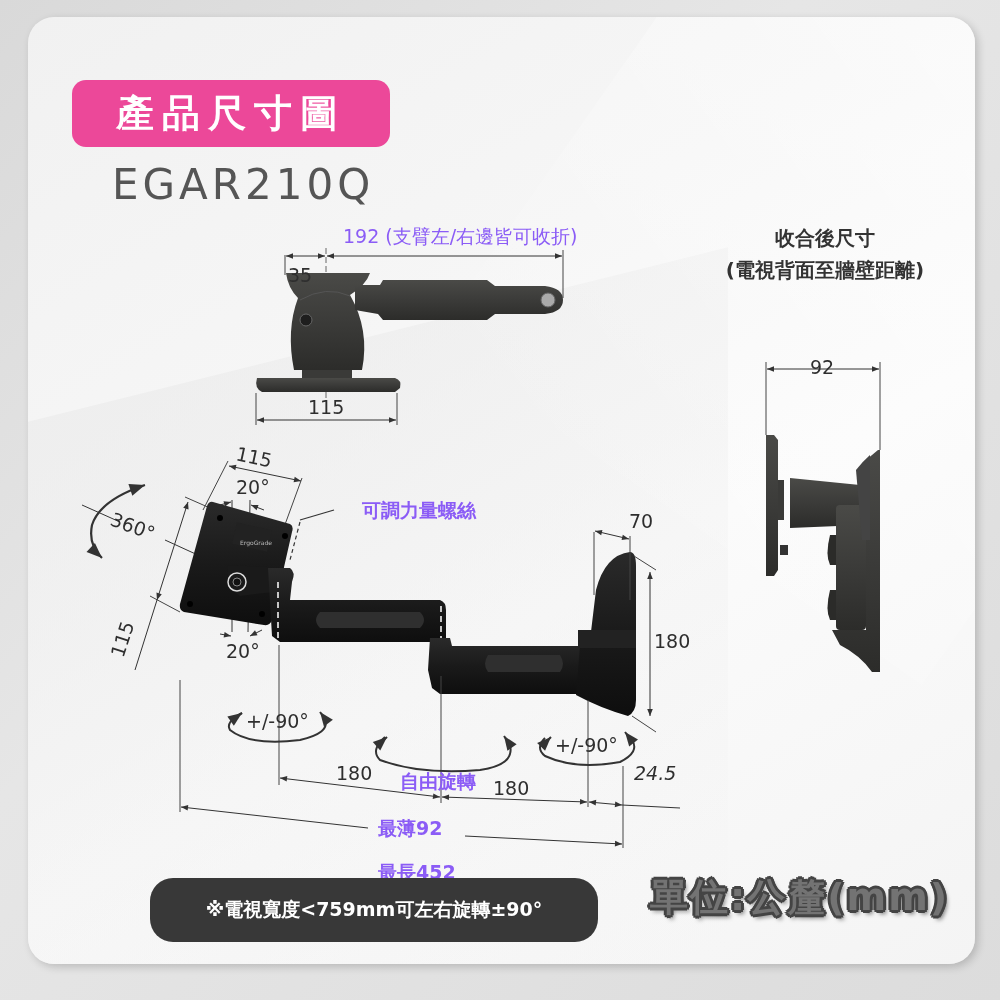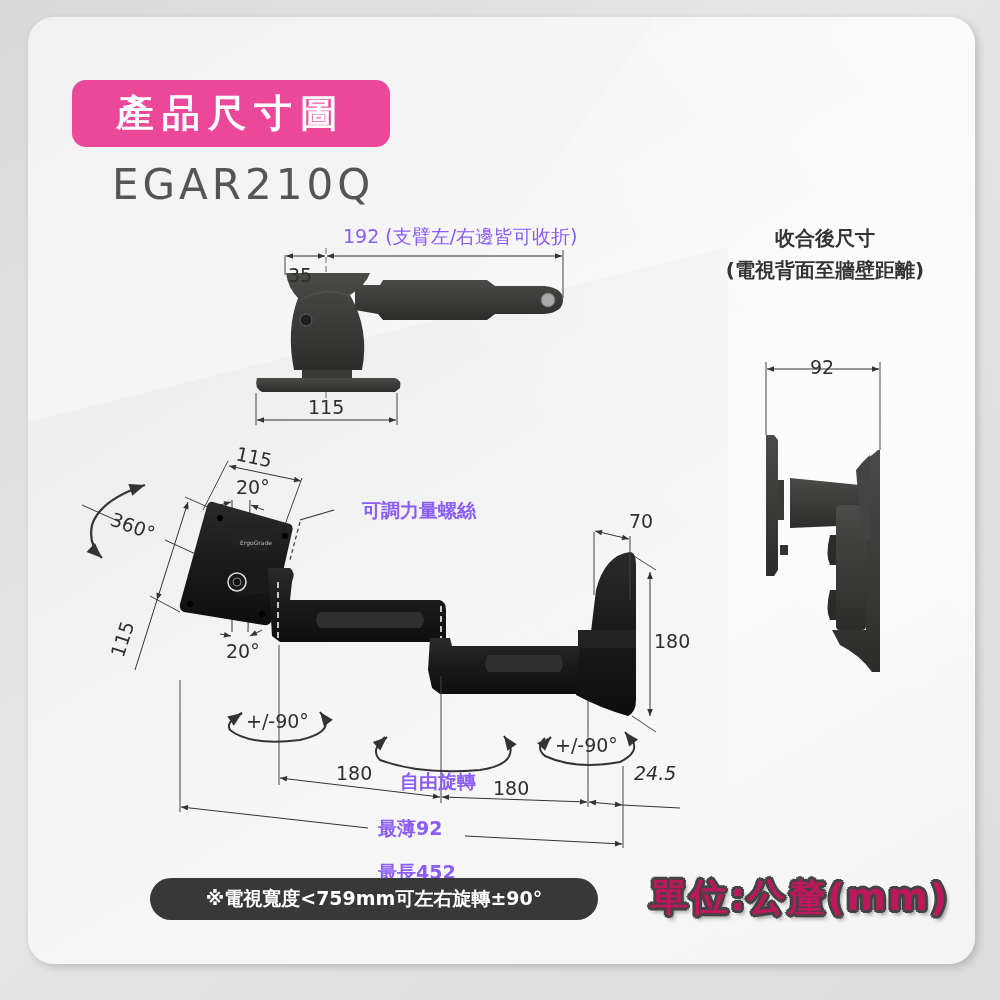--- a/index.html
+++ b/index.html
@@ -38,28 +38,28 @@
   }
   .lbl { position:absolute; color:#8b5cf6; font-weight:bold; white-space:nowrap; }
   .lbl.num { font-size:19px; font-weight:normal; color:#2e2e2e; }
   .lbl.cjk { font-size:19px; }
   .collapsed-title {
     position:absolute; left:690px; top:222px; width:270px; text-align:center;
     font-size:20px; font-weight:bold; color:#333; line-height:32px;
   }
   svg.draw { position:absolute; left:0; top:0; }
   .note-pill {
-    position:absolute; left:150px; top:878px; width:448px; height:42px;
+    position:absolute; left:150px; top:878px; width:448px; height:64px;
     background:#383838; border-radius:23px; color:#fff;
     font-size:19px; font-weight:bold;
     display:flex; align-items:center; justify-content:center;
   }
   .unit {
     position:absolute; left:650px; top:872px;
-    font-size:38px; font-weight:bold; color:#be185d; letter-spacing:2px;
+    font-size:38px; font-weight:bold; color:#737373; letter-spacing:2px;
     text-shadow:
       -2px -2px 0 #444, 2px -2px 0 #444, -2px 2px 0 #444, 2px 2px 0 #444,
       0 -3px 0 #444, 0 3px 0 #444, -3px 0 0 #444, 3px 0 0 #444,
       3px 4px 4px rgba(0,0,0,0.5);
   }
 </style>
 </head>
 <body>
 
 <div class="card">

